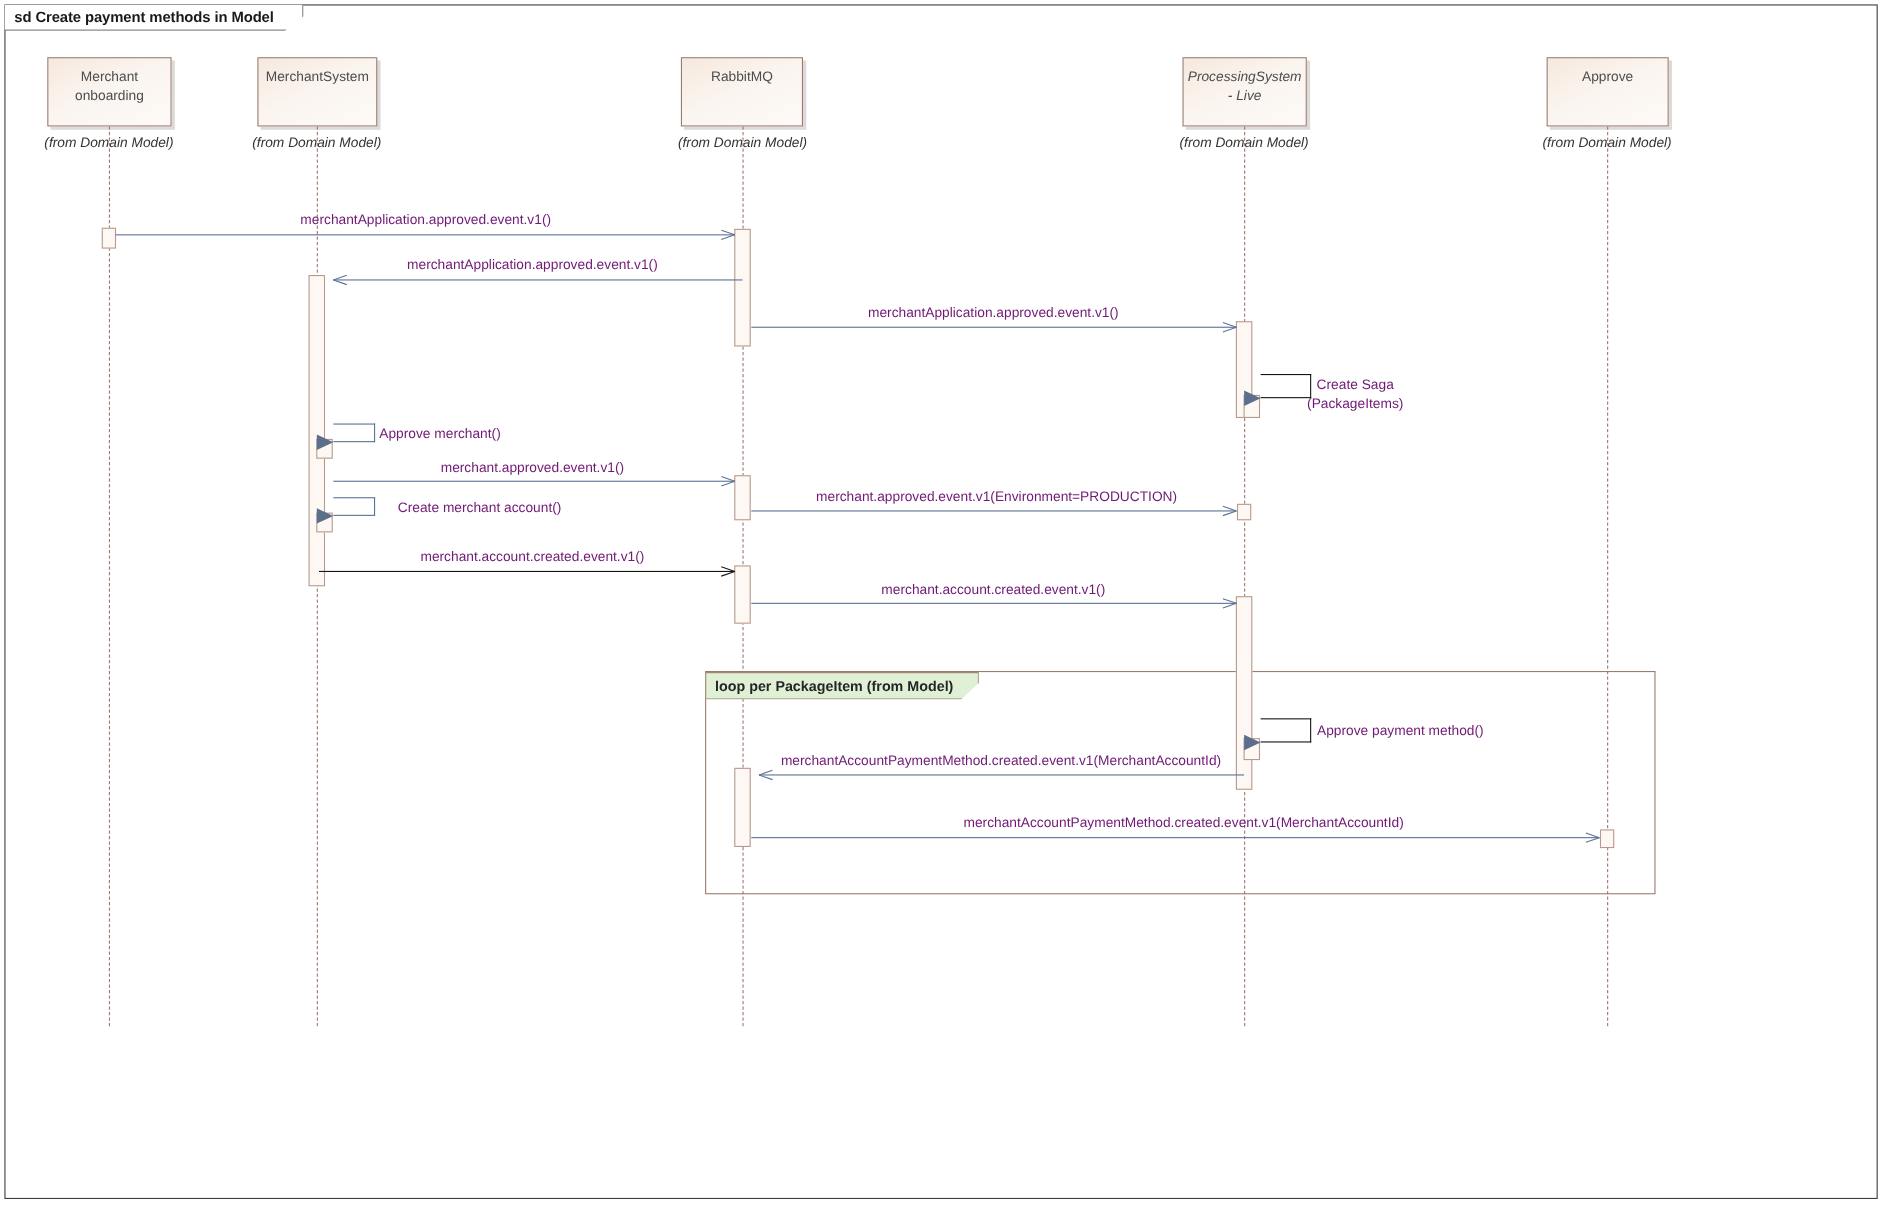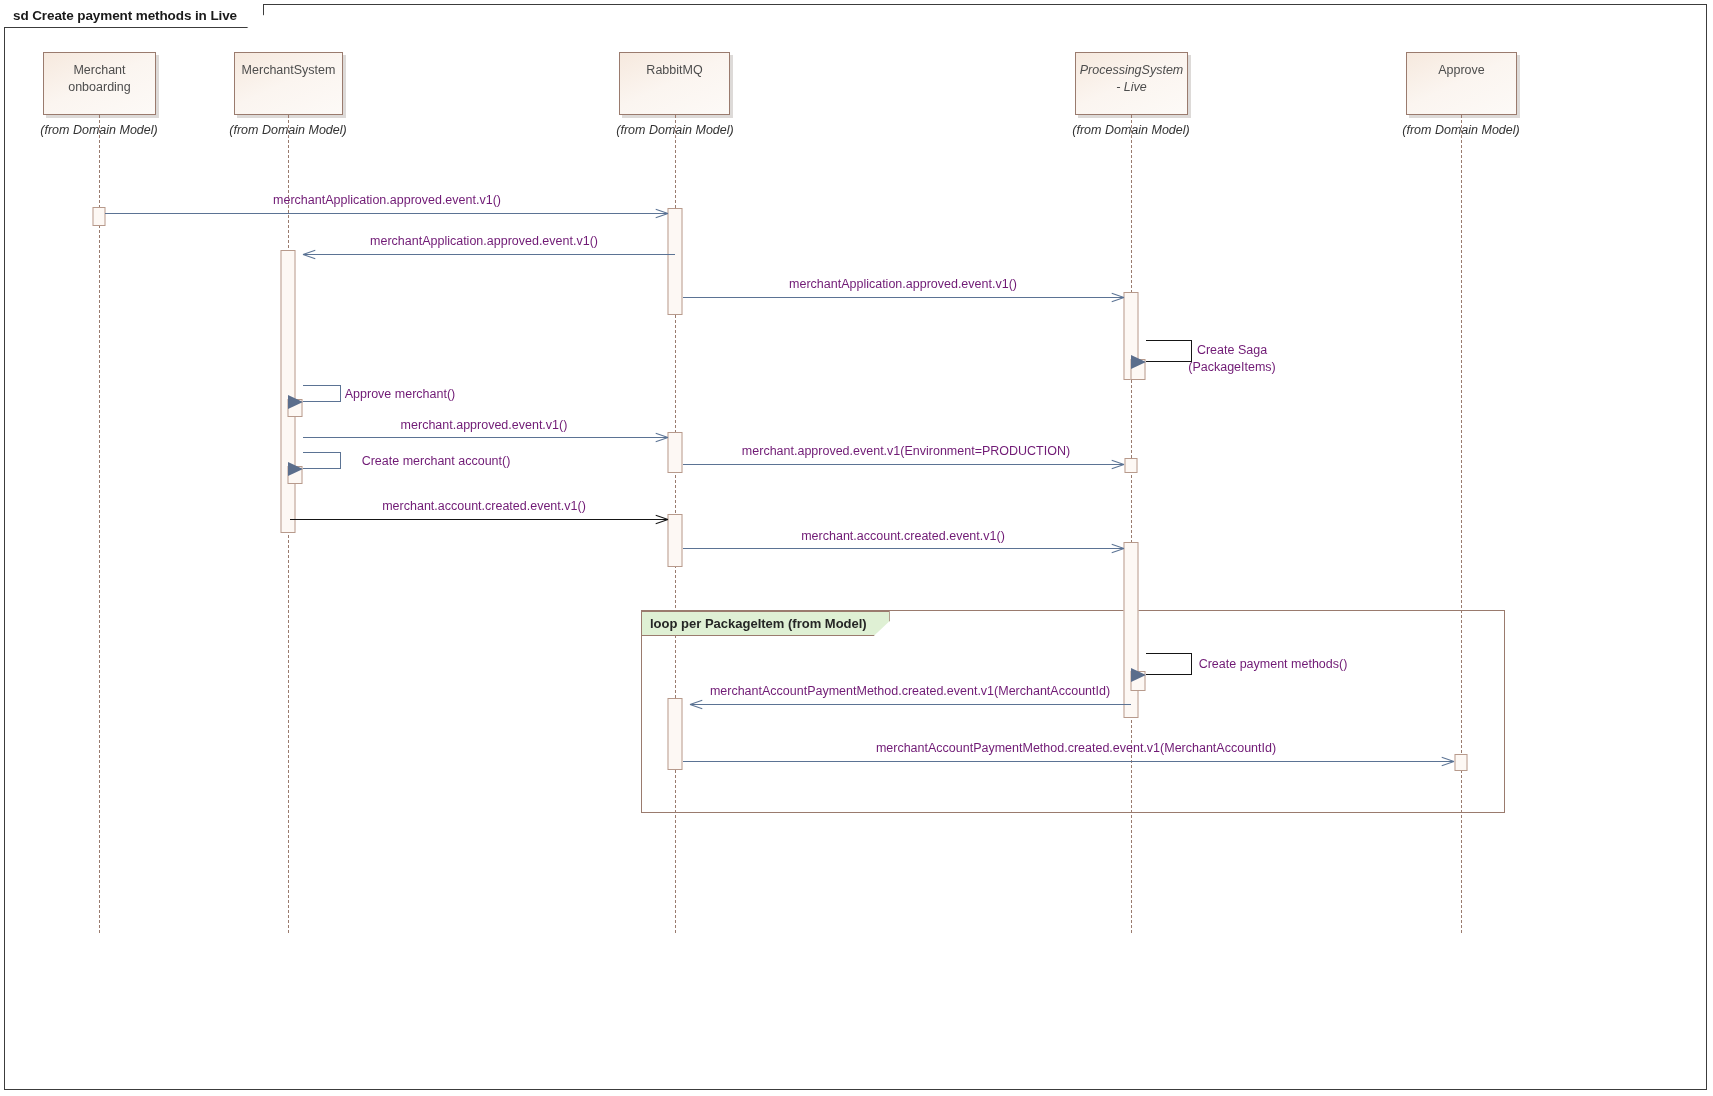--- a/index.html
+++ b/index.html
@@ -167,21 +167,21 @@
     clip-path: polygon(0 0, 100% 0, 100% 40%, calc(100% - 16px) 100%, 0 100%);
   }
 </style>
 </head>
 <body>
 
 <div id="canvas">
 
   <div class="frame"></div>
   <div class="frame-tab">
-    <span>sd Create payment methods in Live</span>
+    <span>sd Create payment methods in Model</span>
   </div>
 
   <div class="lifeline-head" style="left:43px; top:52px; width:113px; height:63px;text-align:center;">
     <span>Merchant onboarding</span>
   </div>
   <div class="lifeline-sub" style="left:99px; top:123px;">(from Domain Model)</div>
   <div class="lifeline-line" style="left:99px; top:115px; height:818px;"></div>
 
   <div class="lifeline-head" style="left:234px; top:52px; width:109px; height:63px;">
     <span>MerchantSystem</span>
@@ -267,21 +267,21 @@
   <div class="msg-line dark" style="left:290px; top:519px; width:378px;"></div>
   <div class="arrow-open right dark" style="left:668px; top:519px;"></div>
   <div class="msg-label" style="left:484px; top:499px;">merchant.account.created.event.v1()</div>
 
   <div class="msg-line" style="left:683px; top:548px; width:441px;"></div>
   <div class="arrow-open right" style="left:1124px; top:548px;"></div>
   <div class="msg-label" style="left:903px; top:529px;">merchant.account.created.event.v1()</div>
 
   <div class="selfmsg black" style="left:1146px; top:653px; width:46px; height:22px;"></div>
   <div class="arrow-solid" style="left:1146px; top:668px; transform: scaleX(-1); transform-origin: 0 50%;"></div>
-  <div class="msg-label" style="left:1273px; top:657px;">Create payment methods()</div>
+  <div class="msg-label" style="left:1273px; top:657px;">Approve payment method()</div>
 
   <div class="msg-line" style="left:690px; top:704px; width:441px;"></div>
   <div class="arrow-open left" style="left:690px; top:704px;"></div>
   <div class="msg-label" style="left:910px; top:684px;">merchantAccountPaymentMethod.created.event.v1(MerchantAccountId)</div>
 
   <div class="msg-line" style="left:683px; top:761px; width:771px;"></div>
   <div class="arrow-open right" style="left:1454px; top:761px;"></div>
   <div class="msg-label" style="left:1076px; top:741px;">merchantAccountPaymentMethod.created.event.v1(MerchantAccountId)</div>
 
 </div>

